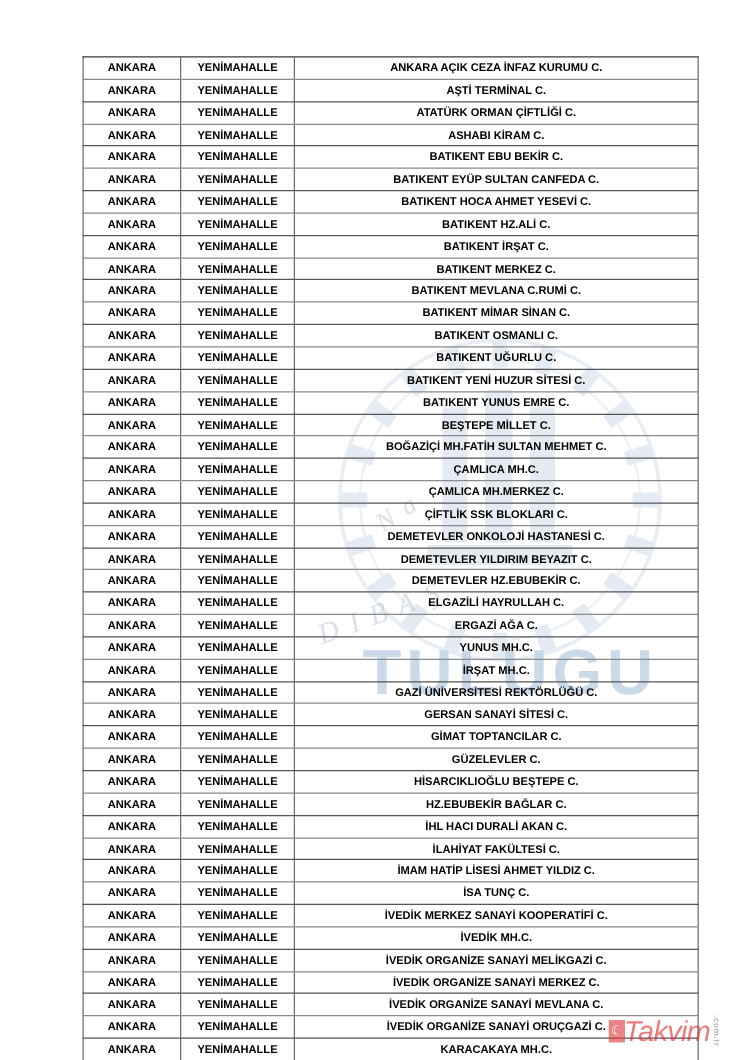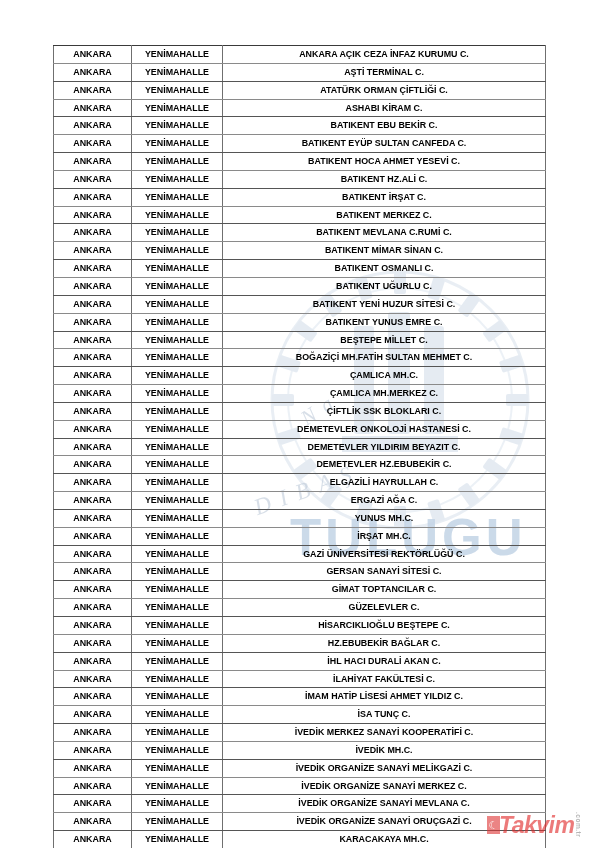--- a/index.html
+++ b/index.html
@@ -59,21 +59,21 @@
     letter-spacing: 4px;
     color: #c3d4e6;
     opacity: .85;
     white-space: nowrap;
     font-family: "Liberation Sans", sans-serif;
   }
 
   
   #table-wrap {
     position: absolute;
-    left: 53px;
+    left: 66px;
     top: 45px;
     width: 492px;
     z-index: 2;
   }
   table.data-table {
     border-collapse: collapse;
     width: 492px;
     table-layout: fixed;
     background: transparent;
   }
@@ -127,21 +127,21 @@
     justify-content: center;
   }
   .tk-flag .crescent {
     color: #ffffff;
     font-size: 11px;
     line-height: 1;
   }
   .tk-word {
     font-family: "Liberation Sans", sans-serif;
     font-size: 23px;
-    font-weight: 700;
+    font-weight: 400;
     font-style: italic;
     color: #e12a2a;
     letter-spacing: -0.5px;
     line-height: 1;
   }
   .tk-tld {
     font-family: "Liberation Sans", sans-serif;
     font-size: 6.5px;
     font-weight: 700;
     color: #8a8a8a;

